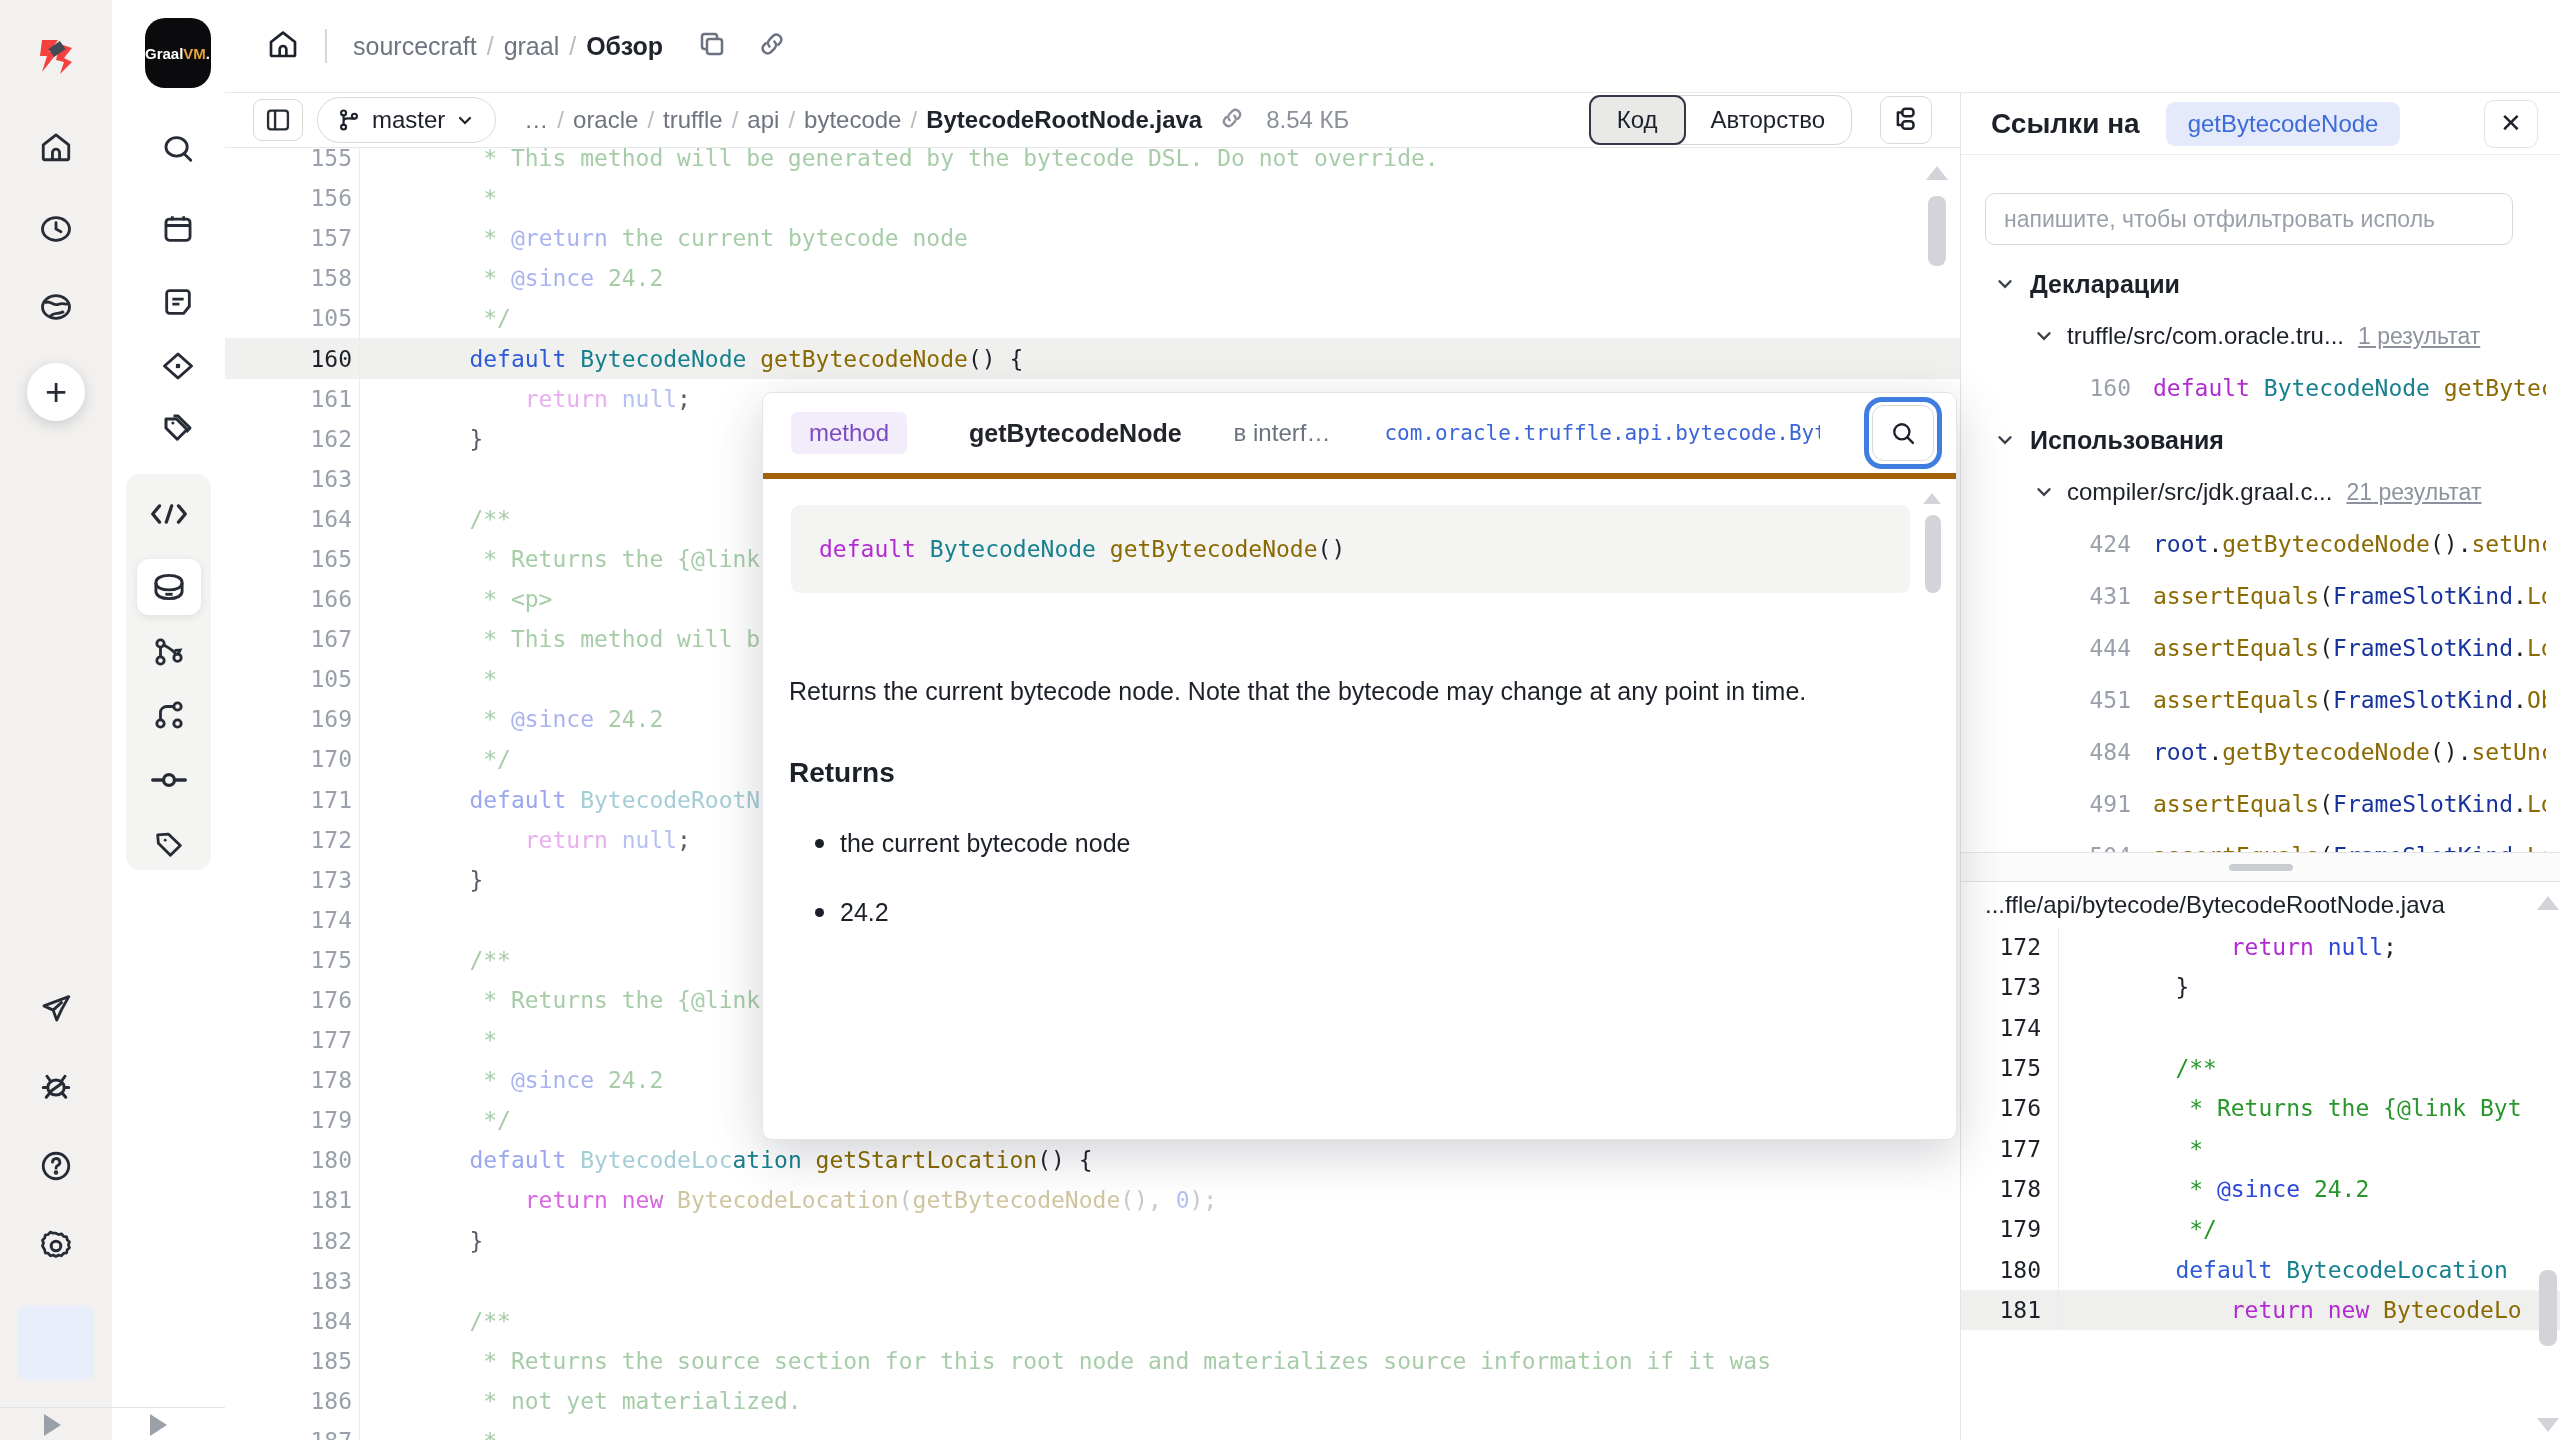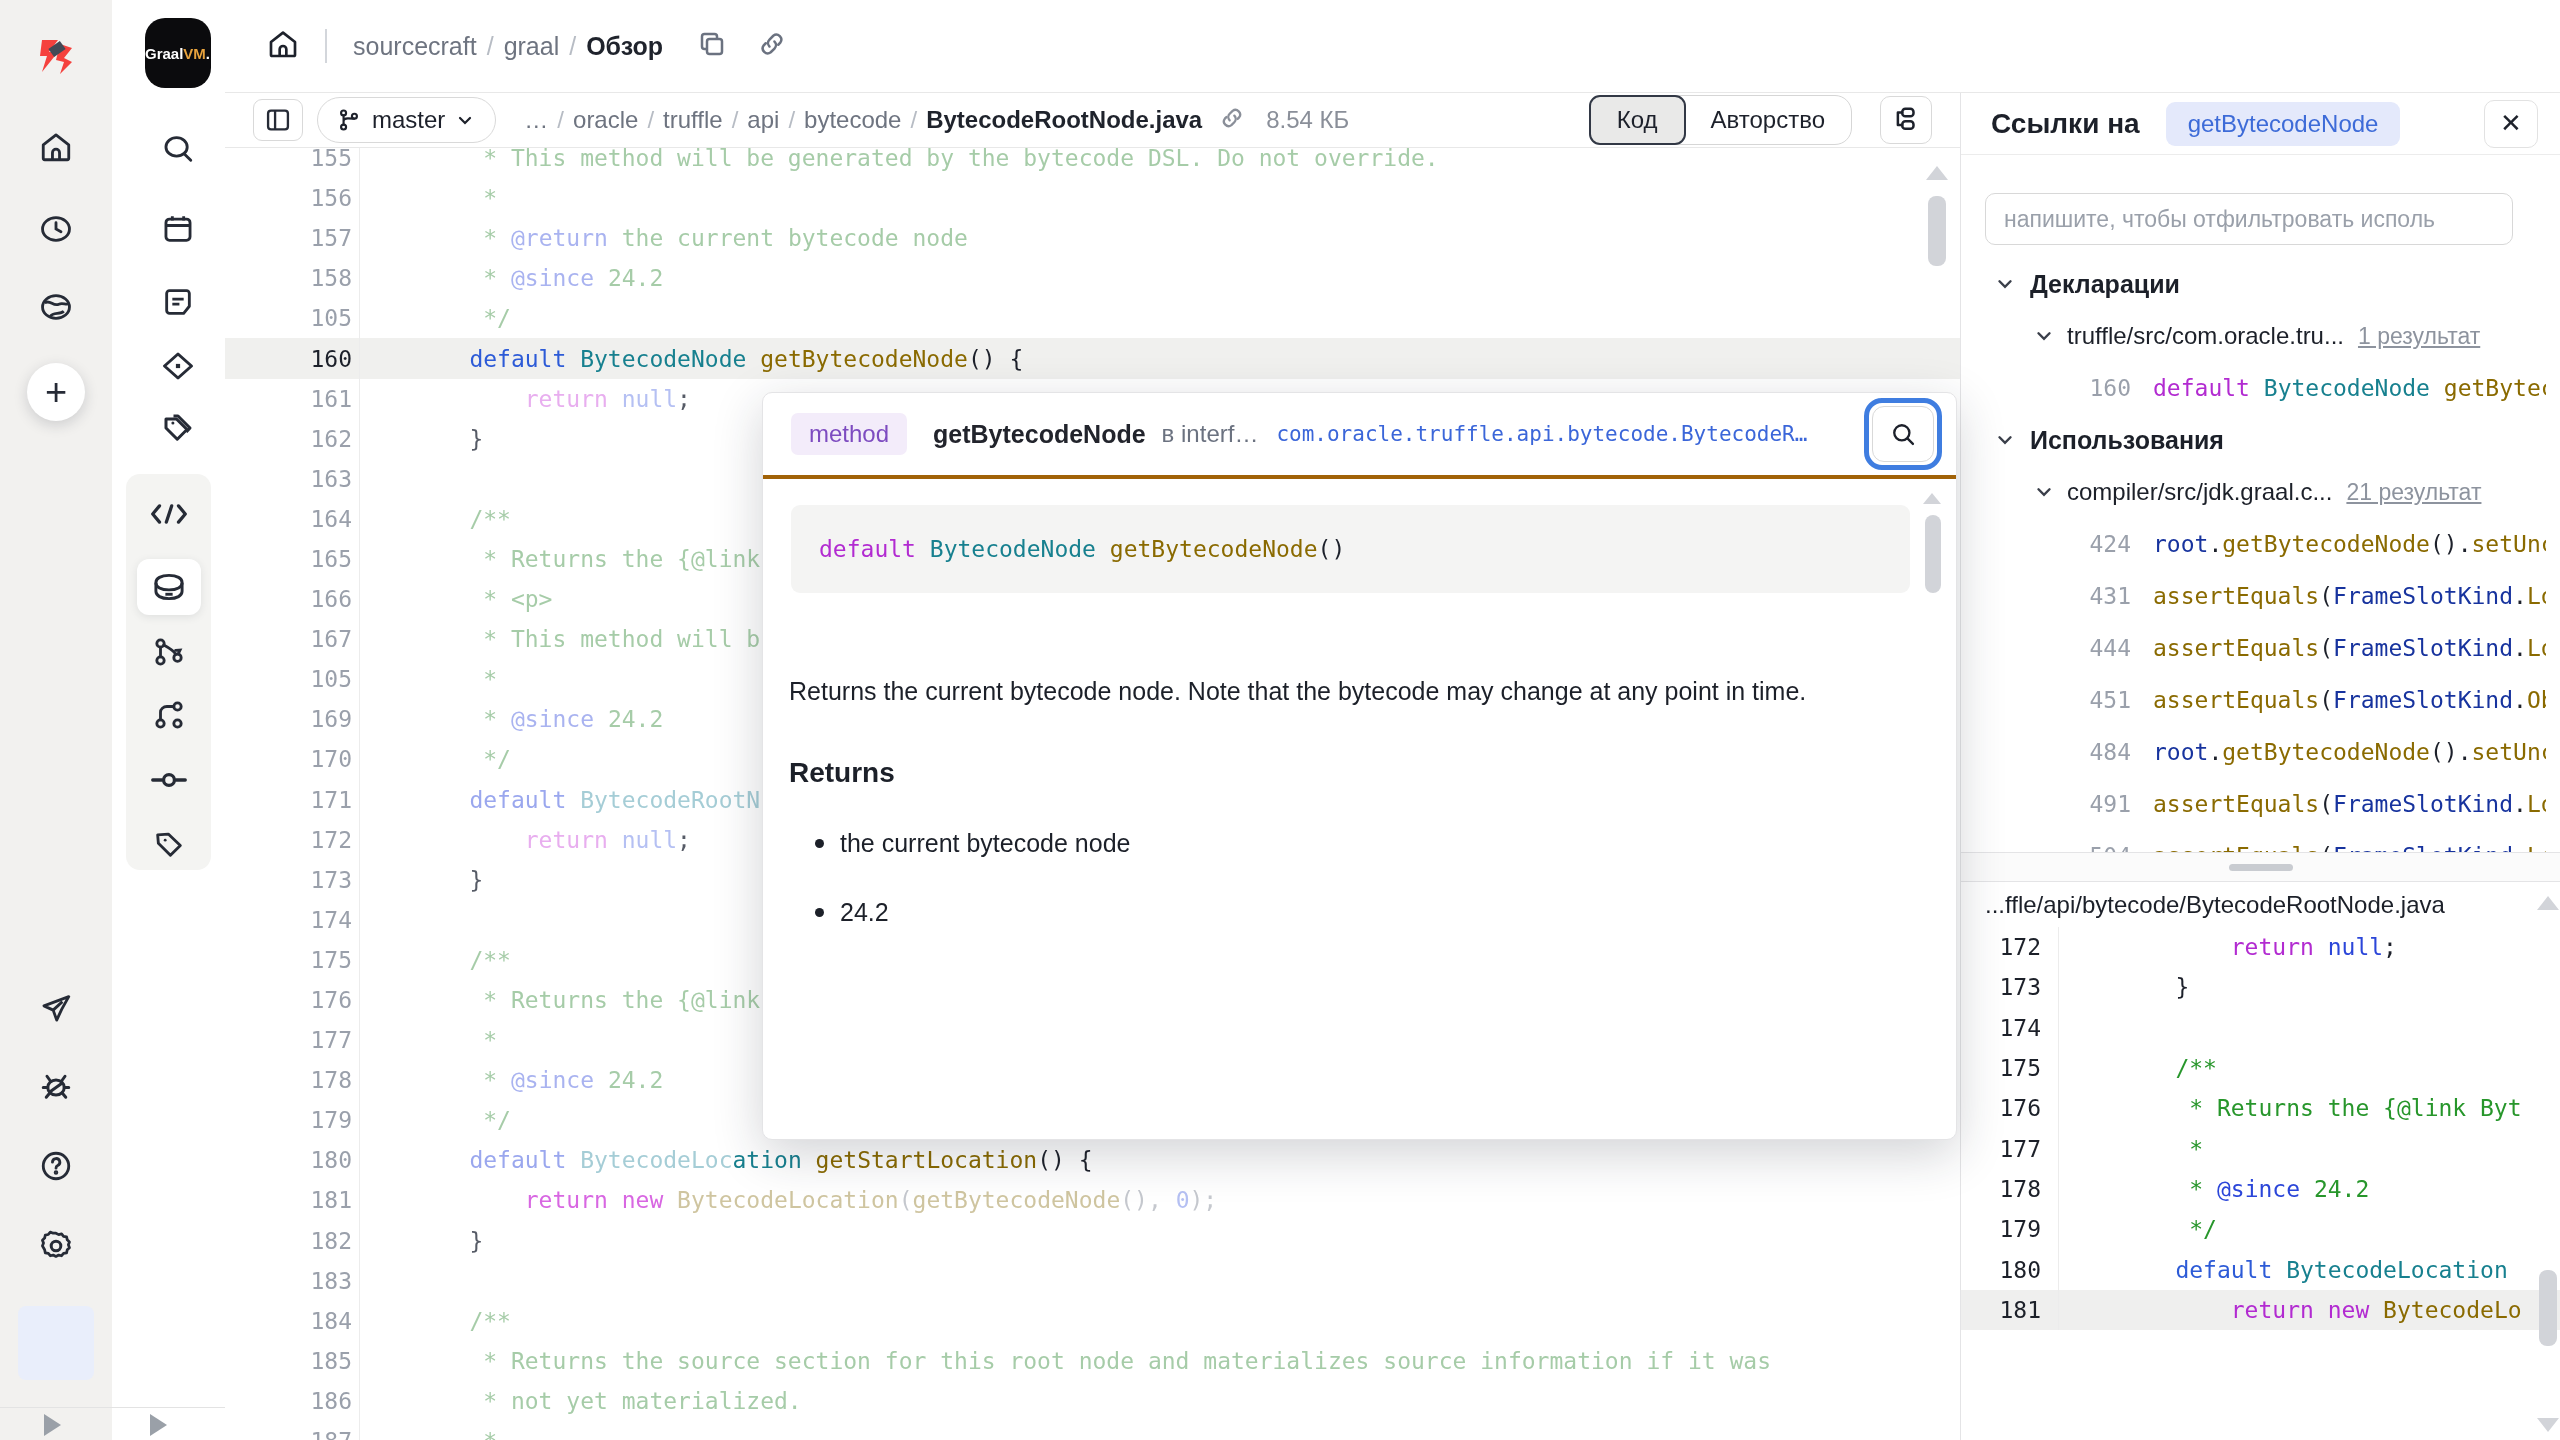--- a/index.html
+++ b/index.html
@@ -58,21 +58,21 @@
   .kb{color:#2d5bd7;} .km{color:#b22bd1;} .ty{color:#17808f;} .fn{color:#8a6a00;} .pn{color:#1d212b;} .cm{color:#27962b;} .kwb{color:#2b46d9;} .nv{color:#17339e;} 
   
   .mcm{color:#a6cca8;} .mtag{color:#a9b3f0;} .mkb{color:#9aa7ee;} .mty{color:#a5cdd6;} .mret{color:#e8aeef;} .mnull{color:#b5c0f3;} .mpn{color:#565b66;} .sret{color:#d867e2;} .mol{color:#cfc5a0;} .mgr{color:#c5c8ce;}
 
   .sb-arrow-up { width:0;height:0;border-left:11px solid transparent;border-right:11px solid transparent;border-bottom:14px solid #d2d4d9; position:absolute; cursor:pointer; }
   .sb-arrow-down { width:0;height:0;border-left:11px solid transparent;border-right:11px solid transparent;border-top:14px solid #d2d4d9; position:absolute; cursor:pointer; }
   .sb-thumb { position:absolute; background:#d2d4d9; border-radius:8px; cursor:pointer; }
 
   
   .popup { position:absolute; left:762px; top:392px; width:1195px; height:748px; background:#fff; border:1px solid #e4e4e6; border-radius:10px; box-shadow:0 14px 50px rgba(31,36,48,.20); z-index:10; }
-  .pp-head { height:86px; border-bottom:4px solid #a16207; display:flex; align-items:center; padding:0 14px 0 28px; }
+  .pp-head { height:86px; border-bottom:6px solid #a16207; display:flex; align-items:center; padding:0 14px 0 28px;gap:36px; }
   .pp-badge { background:#f3ecfa; color:#7d4bc0; font-size:24px; padding:7px 18px; border-radius:7px; }
   .pp-sym { font-size:25px; font-weight:bold; color:#22242c; margin-left:26px; white-space:nowrap; }
   .pp-ctx { font-size:24px; color:#6b7280; margin-left:16px; white-space:nowrap; }
   .pp-fqn { font-family:"DejaVu Sans Mono",monospace; font-size:21px; color:#3b66d9; margin-left:18px; white-space:nowrap; overflow:hidden; flex:1; cursor:pointer; }
   .pp-searchwrap { flex:none; border:5px solid #3f7de0; border-radius:18px; padding:3px; margin-left:8px; }
   .pp-search { width:62px; height:56px; border:1px solid #d9d9d9; border-radius:12px; display:flex; align-items:center; justify-content:center; color:#1d212b; background:#fff; cursor:pointer; }
   .pp-sig { margin:26px 46px 0 28px; background:#f4f4f3; border-radius:9px; height:88px; display:flex; align-items:center; padding-left:28px; font-family:"DejaVu Sans Mono",monospace; font-size:23px; white-space:pre; }
   .pp-body { padding:0 50px 0 26px; }
   .pp-p { font-size:25px; color:#1c2029; line-height:40px; max-width:1020px; }
   .pp-h3 { font-size:28px; font-weight:bold; color:#1c2029; }

